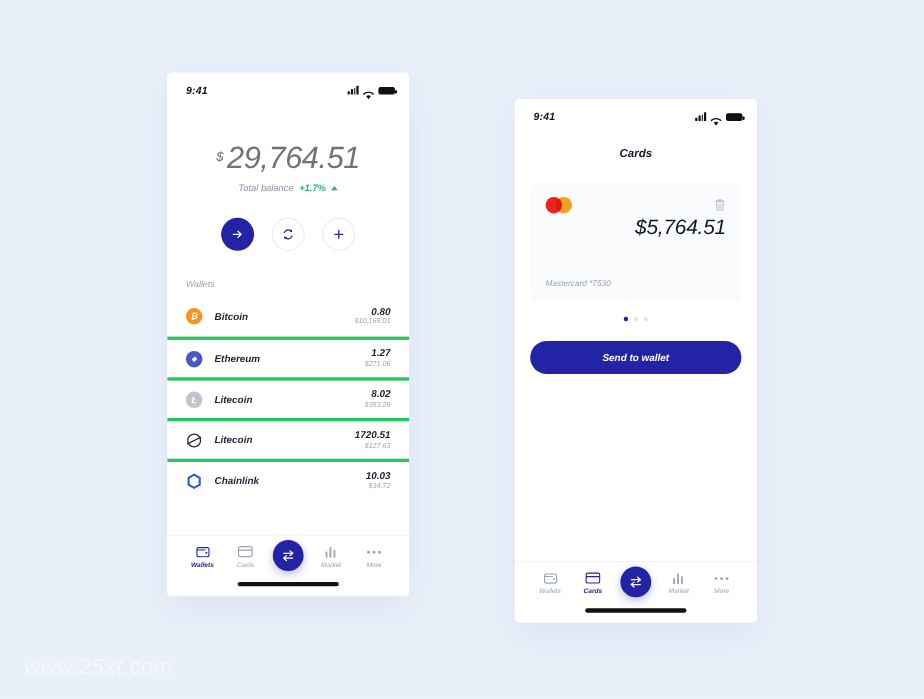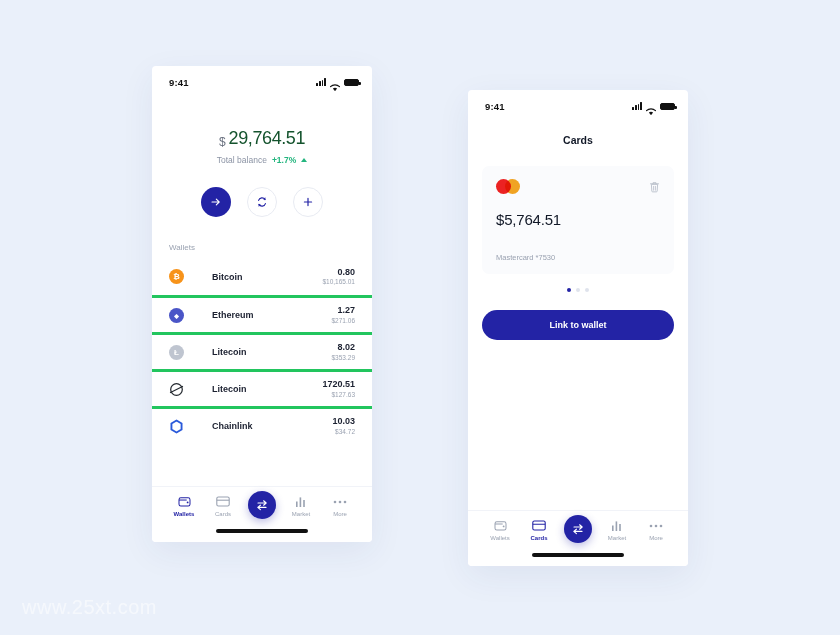--- a/index.html
+++ b/index.html
@@ -2,21 +2,21 @@
 <html><head>
 <meta charset="utf-8">
 <style>
   * { box-sizing: border-box; margin: 0; padding: 0; }
   html, body {
     width: 840px; height: 635px;
     background: #eaf0fa;
     font-family: "Liberation Sans", sans-serif;
     overflow: hidden;
   }
-  .stage { position: relative; width: 840px; height: 635px; }
+  .stage { position: relative; width: 840px; height: 635px; font-style: italic; }
 
   .watermark {
     position: absolute; left: 22px; top: 596px;
     font-size: 20px; letter-spacing: .5px;
     color: #ffffff; opacity: .55;
     font-family: "Liberation Sans", sans-serif;
   }
 
   
   .phone {
@@ -52,21 +52,21 @@
     content: ""; position: absolute; right: -2.6px; top: 2px;
     width: 1.6px; height: 3.4px; background: #111; border-radius: 0 1px 1px 0;
   }
 
   
   .balance-wrap { text-align: center; padding-top: 36px; }
   .balance-row {
     display: flex; align-items: flex-start; justify-content: center; gap: 3px;
   }
   .bal-cur { font-size: 12px; color: #6b7280; margin-top: 7px; font-weight: 400; }
-  .bal-amt { font-size: 18px; color: #14532d; letter-spacing: -.4px; font-weight: 400; }
+  .bal-amt { font-size: 28px; color: #737373; letter-spacing: -.4px; font-weight: 400; }
   .bal-sub {
     margin-top: 6px; font-size: 8.5px; color: #8b93a4;
     display: flex; align-items: center; justify-content: center; gap: 5px;
   }
   .bal-pct { color: #23b57e; font-weight: bold; }
   .tri-up {
     width: 0; height: 0; border-left: 3px solid transparent;
     border-right: 3px solid transparent; border-bottom: 4px solid #23b57e;
   }
 
@@ -90,21 +90,21 @@
     display: flex; align-items: center;
     padding: 8px 17px; height: 37px;
     border-top: 3px solid #22c55e;
   }
   .wallet-row:first-of-type { border-top: none; }
   .coin-ico {
     width: 15px; height: 15px; border-radius: 50%;
     display: flex; align-items: center; justify-content: center;
     flex: 0 0 15px; font-size: 8px; color: #fff; font-weight: bold;
   }
-  .coin-name { font-size: 9px; color: #1b2030; margin-left: 28px; flex: 1; font-weight: bold; }
+  .coin-name { font-size: 9px; color: #1b2030; margin-left: 11px; flex: 1; font-weight: bold; }
   .coin-vals { text-align: right; line-height: 1.25; }
   .coin-amt { font-size: 9px; color: #1b2030; font-weight: bold; }
   .coin-fiat { font-size: 6.5px; color: #9aa2b1; }
 
   
   .tabbar {
     position: absolute; left: 0; right: 0; bottom: 0;
     height: 56px; background: #fff;
     border-top: 1px solid #f1f3f8;
   }
@@ -141,21 +141,21 @@
     background: #fafbfd; border-radius: 7px;
     padding: 13px 14px; position: relative;
   }
   .card-top { display: flex; align-items: flex-start; justify-content: space-between; }
   .mc-logo { position: relative; width: 24px; height: 15px; }
   .mc-logo span {
     position: absolute; top: 0; width: 15px; height: 15px; border-radius: 50%;
   }
   .mc-l { left: 0; background: #eb2222; }
   .mc-r { right: 0; background: #f5a623; mix-blend-mode: multiply; }
-  .card-amount { font-size: 15px; color: #111827; margin-top: 14px; letter-spacing: -.2px; }
+  .card-amount { font-size: 19px; color: #111827; letter-spacing: -.2px; text-align: right; }
   .card-meta { font-size: 7.5px; color: #9aa2b1; position: absolute; left: 14px; bottom: 12px; }
   .dots { display: flex; justify-content: center; gap: 5px; margin-top: 14px; }
   .dot { width: 4px; height: 4px; border-radius: 50%; background: #dfe3ec; }
   .dot.on { background: #2323a5; }
   .cta-wrap { padding: 18px 14px 0 14px; }
   .cta {
     height: 30px; border-radius: 16px; display: flex;
     align-items: center; justify-content: center;
     font-size: 9px; font-weight: bold;
   }
@@ -390,21 +390,21 @@
       <div class="card-meta">Mastercard *7530</div>
     </div>
 
     <div class="dots">
       <span class="dot on"></span>
       <span class="dot"></span>
       <span class="dot"></span>
     </div>
 
     <div class="cta-wrap">
-      <div class="cta filled">Link to wallet</div>
+      <div class="cta filled">Send to wallet</div>
     </div>
 
     <div class="tabbar">
       <div class="tabs">
 
         <div class="tab">
           <div class="tab-ico">
             <svg width="13" height="11" viewBox="0 0 14 12">
                 <rect x="1" y="2" width="12" height="9" rx="2" fill="none" stroke="#9aa2b1" stroke-width="1.1"></rect>
                 <path d="M1 4.4h8.4" stroke="#9aa2b1" stroke-width="1.1"></path>

